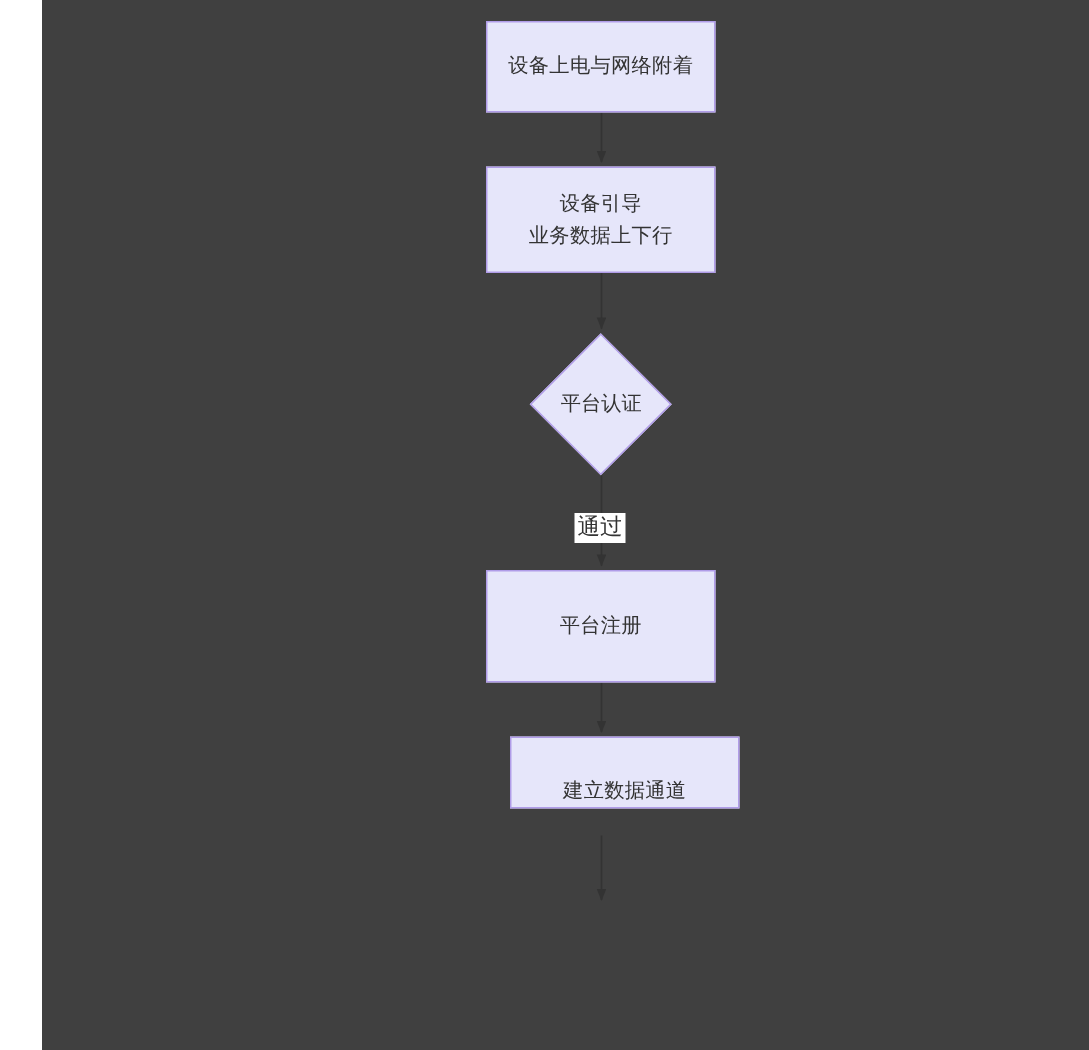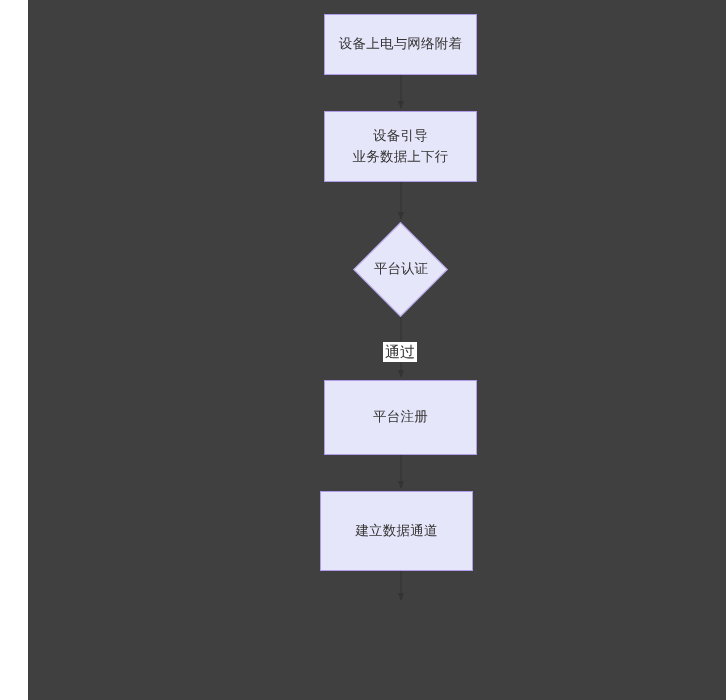--- a/index.html
+++ b/index.html
@@ -111,18 +111,18 @@
   <div class="decision" style="left:339px; top:236px; width:67px; height:67px;">
     <span class="decision-label">平台认证</span>
   </div>
 
   <div class="edge-label" style="left:355px; top:342px;">通过</div>
 
   <div class="node" style="left:296px; top:380px; width:153px; height:75px;">
     <span class="line">平台注册</span>
   </div>
 
-  <div class="node" style="left:292px; top:491px; width:153px; height:80px;">
+  <div class="node" style="left:312px; top:491px; width:153px; height:48px;justify-content:flex-end;">
     <span class="line">建立数据通道</span>
   </div>
 
 
 </div>
 
 </body></html>

